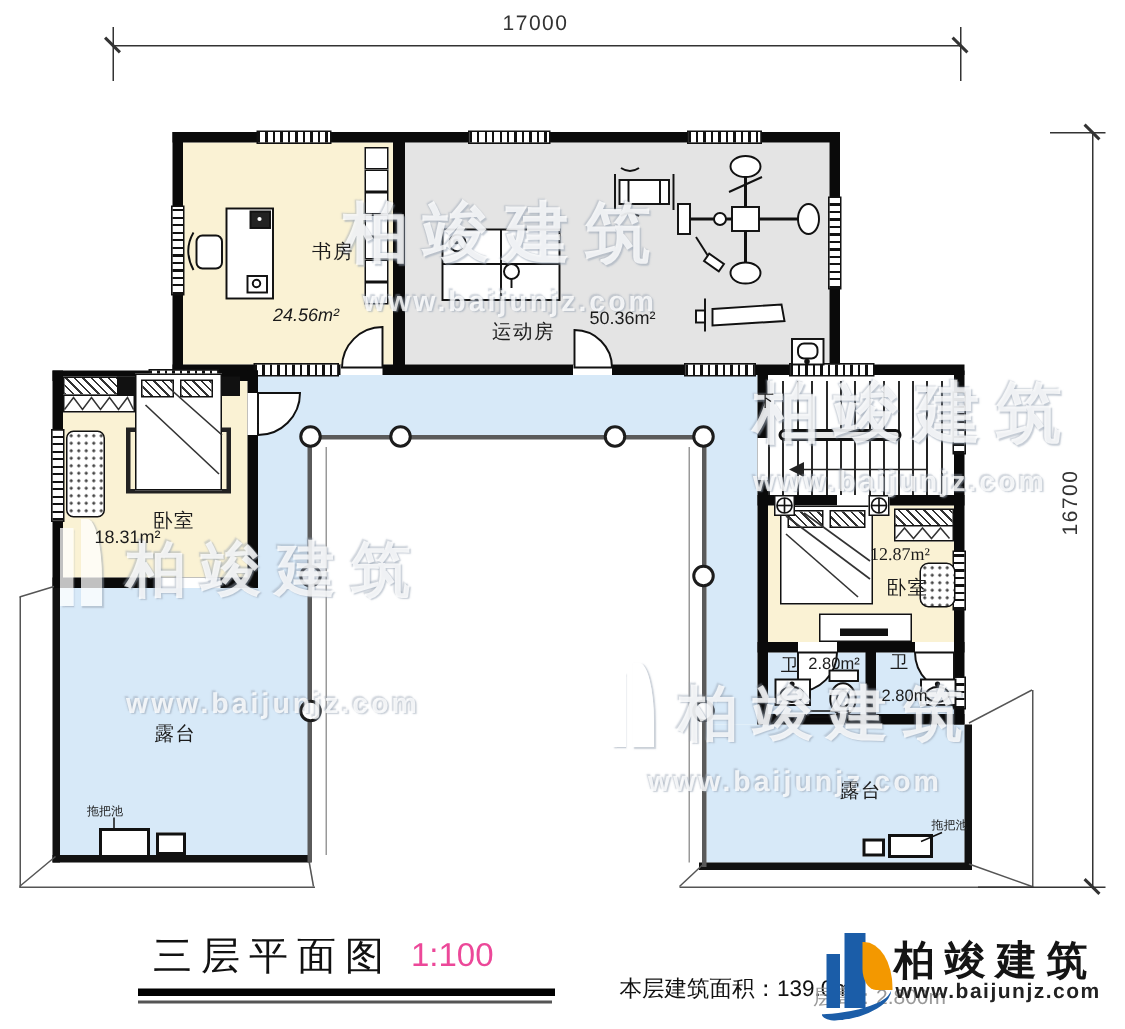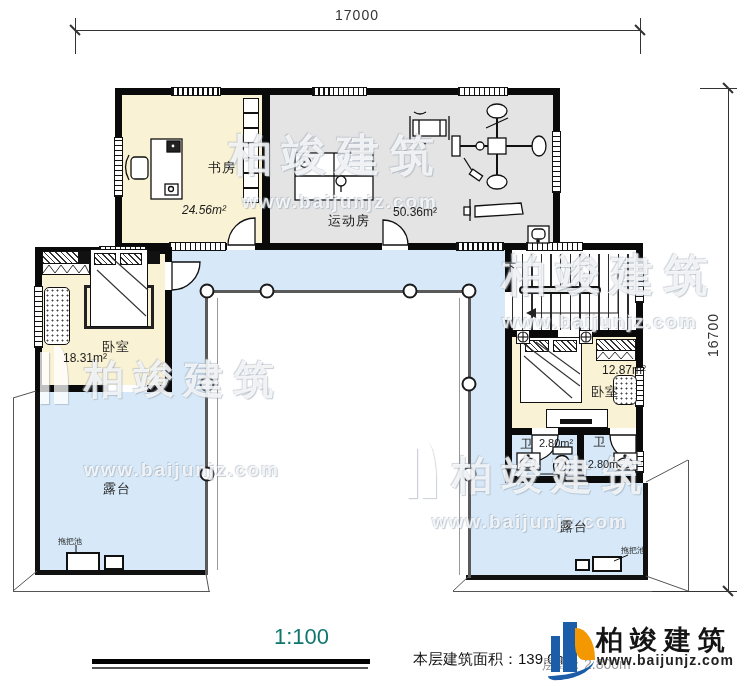--- a/index.html
+++ b/index.html
@@ -303,21 +303,21 @@
   </div>
   <div class="wmbar" style="left:408px;top:448px;width:9px;height:50px;"></div>
   <div class="wmbar" style="left:422px;top:442px;width:14px;height:56px;border-radius:0 70% 0 0;"></div>
 
   <div class="lbl" style="left:222px;top:168px;">书房</div>
   <div class="area" style="left:204px;top:210px;font-style:italic;">24.56m²</div>
   <div class="lbl" style="left:349px;top:221px;">运动房</div>
   <div class="area" style="left:415px;top:212px;">50.36m²</div>
   <div class="lbl" style="left:116px;top:347px;">卧室</div>
   <div class="area" style="left:85px;top:358px;">18.31m²</div>
-  <div class="area" style="left:624px;top:370px;">12.87m²</div>
+  <div class="area" style="left:600px;top:370px;font-family:Liberation Serif, serif;">12.87m²</div>
   <div class="lbl" style="left:605px;top:392px;">卧室</div>
   <div class="lbl" style="left:527px;top:444px;font-size:12px;">卫</div>
   <div class="area" style="left:556px;top:443px;font-size:11px;">2.80m²</div>
   <div class="lbl" style="left:600px;top:442px;font-size:12px;">卫</div>
   <div class="area" style="left:603px;top:464px;font-size:11px;">2.80m</div>
   <div class="lbl" style="left:117px;top:489px;">露台</div>
   <div class="lbl" style="left:574px;top:527px;">露台</div>
   <div class="lbl" style="left:511px;top:267px;font-size:11px;">下</div>
   <div class="tiny" style="left:70px;top:541px;">拖把池</div>
   <div class="tiny" style="left:633px;top:550px;">拖把池</div>
@@ -329,21 +329,22 @@
   <div class="tick" style="left:640px;top:30px;"></div>
   <div class="dimlab" style="left:357px;top:15px;">17000</div>
 
   <div class="thin" style="left:728px;top:88px;width:1px;height:504px;background:#333;"></div>
   <div class="thin" style="left:700px;top:88px;width:37px;height:1px;background:#333;"></div>
   <div class="thin" style="left:652px;top:591px;width:85px;height:1px;background:#333;"></div>
   <div class="tick" style="left:728px;top:88px;"></div>
   <div class="tick" style="left:728px;top:591px;"></div>
   <div class="dimlab" style="left:713px;top:335px;transform:translate(-50%,-50%) rotate(-90deg);">16700</div>
 
-  <div class="ftxt" style="left:274px;top:624px;font-size:22px;color:#0f766e;">1:100</div>
+  <div class="ftxt" style="left:102px;top:620px;font-size:26px;letter-spacing:6px;color:#111;">三层平面图</div>
+  <div class="ftxt" style="left:274px;top:624px;font-size:22px;color:#ec4899;">1:100</div>
   <div class="abs" style="left:92px;top:659px;width:278px;height:5px;background:#000;"></div>
   <div class="abs" style="left:92px;top:667px;width:276px;height:2px;background:#555;"></div>
 
   <div class="ftxt" style="left:542px;top:656px;font-size:14px;color:#999;z-index:1;">层高：2.800m</div>
   <div class="ftxt" style="left:413px;top:650px;font-size:15px;color:#111;">本层建筑面积：139.0m²</div>
 
   <div class="abs" style="left:545px;top:616px;width:52px;height:64px;z-index:2;">
     <div class="abs logo-blue" style="left:6px;top:20px;width:9px;height:36px;"></div>
     <div class="abs logo-blue" style="left:18px;top:6px;width:14px;height:50px;"></div>
     <div class="abs logo-orange" style="left:30px;top:12px;width:20px;height:32px;border-radius:0 95% 0 45%;"></div>

